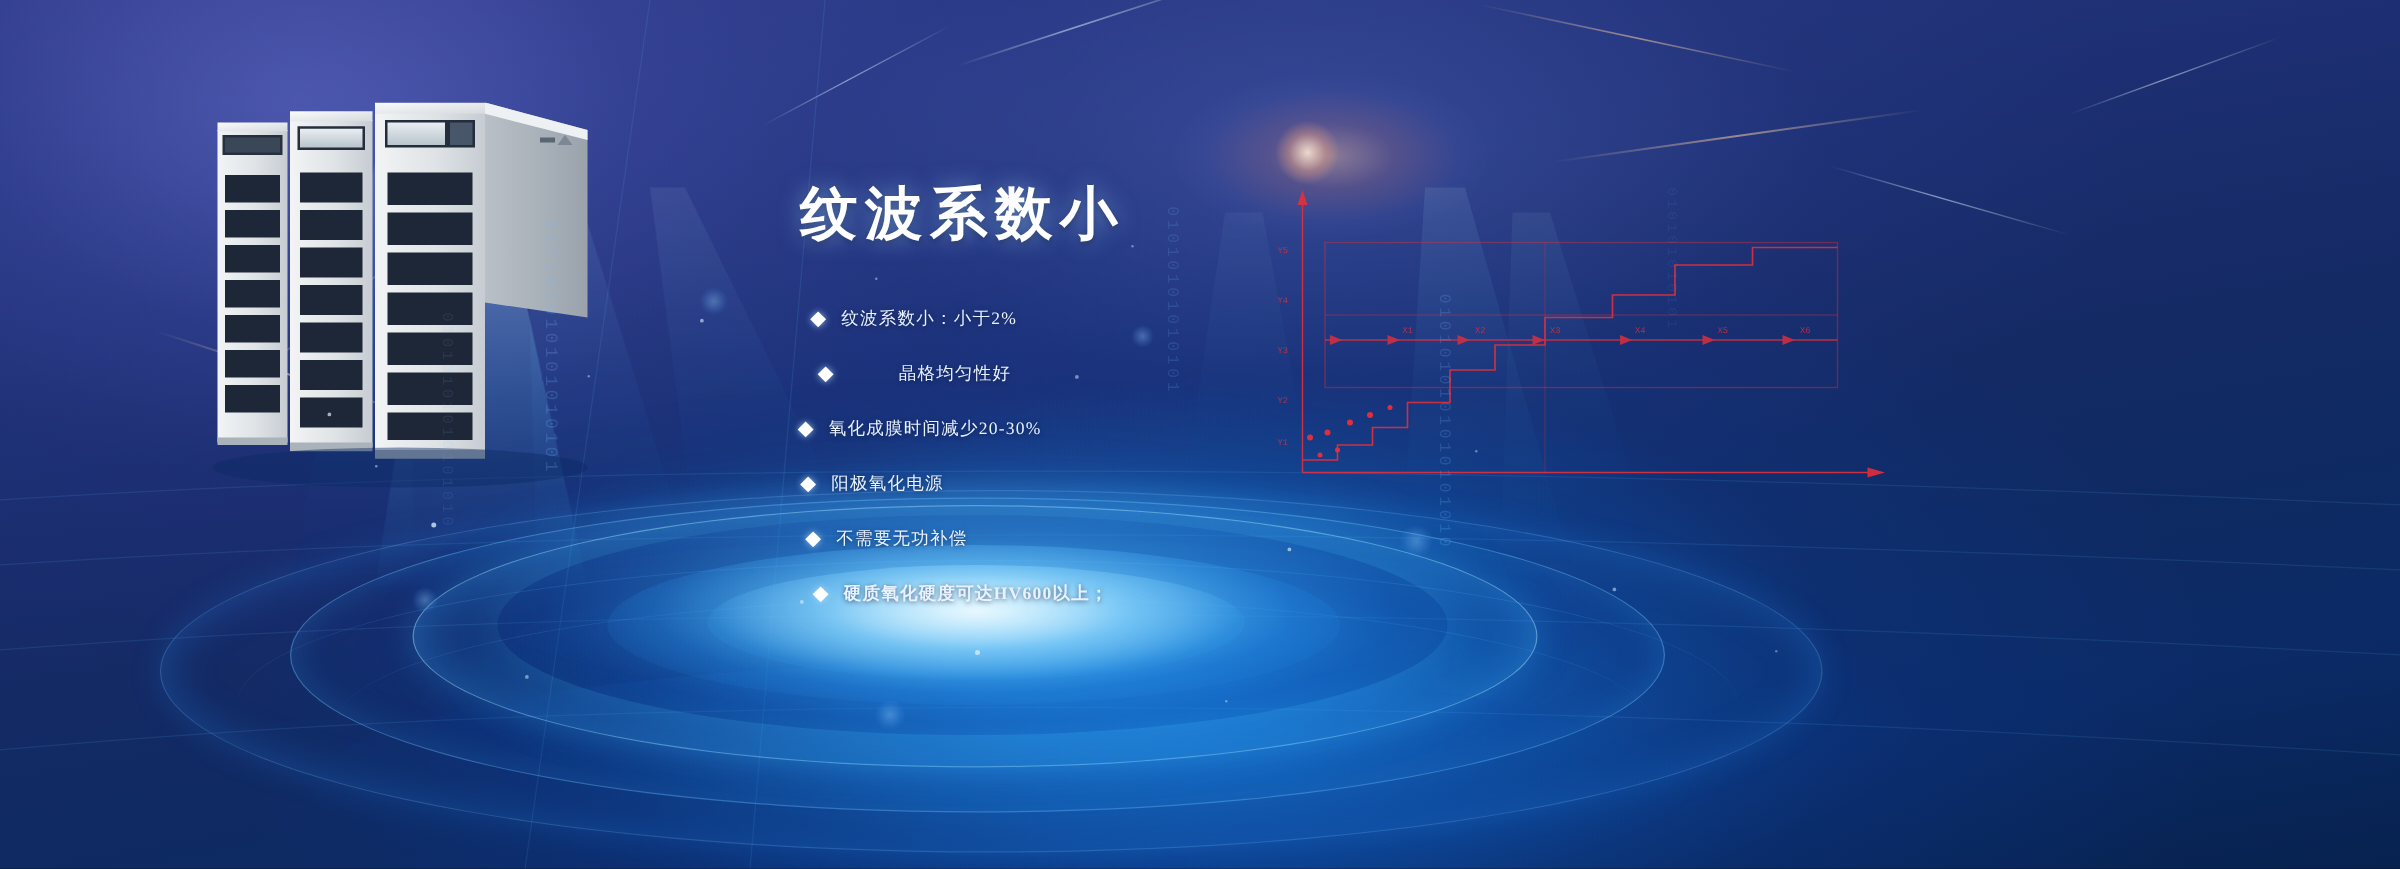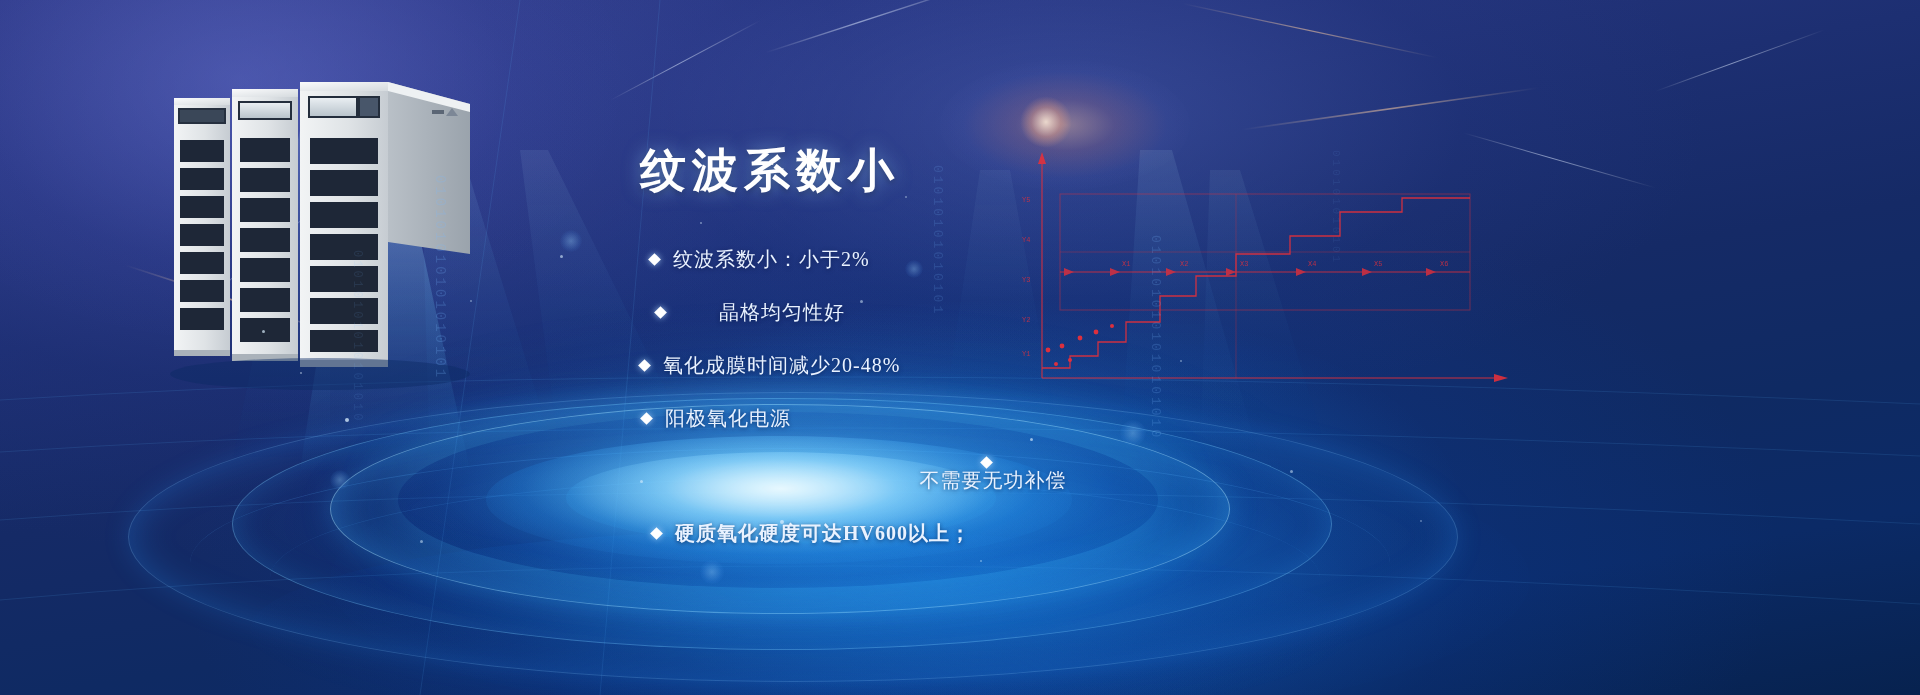--- a/index.html
+++ b/index.html
@@ -81,39 +81,39 @@
     font-size:46px;
     letter-spacing:6px;
     color:#ffffff;
     text-shadow:0 0 18px rgba(150,210,255,0.55), 0 2px 6px rgba(0,0,0,0.35);
     white-space:nowrap;
   }
   #bullets { margin-top:44px; }
   .bullet {
     display:flex; align-items:center;
     color:#e9f2ff;
-    font-size:20px;
+    font-size:14px;
     letter-spacing:1px;
     margin-bottom:26px;
     text-shadow:0 1px 4px rgba(0,20,60,0.6);
     white-space:nowrap;
   }
   .bullet .dia {
     width:9px; height:9px;
     background:#ffffff;
     transform:rotate(45deg);
     margin-right:14px;
     flex:0 0 auto;
     box-shadow:0 0 6px rgba(180,220,255,0.8);
   }
   .bullet-1 { margin-left:10px; }
   .bullet-2 { margin-left:16px;gap:40px; }
   .bullet-3 { margin-left:0px; }
   .bullet-4 { margin-left:2px; }
-  .bullet-5 { margin-left:6px;flex-direction:column; }
+  .bullet-5 { margin-left:6px; }
   .bullet-6 { margin-left:12px;font-weight:bold; }
 
   
   .dot { position:absolute; border-radius:50%; background:rgba(220,240,255,0.85); pointer-events:none; }
   .bokeh { position:absolute; border-radius:50%; pointer-events:none;
            background:radial-gradient(circle, rgba(150,210,255,0.35) 0%, rgba(90,170,255,0.10) 55%, rgba(0,0,0,0) 75%); }
 </style>
 </head>
 <body>
 
@@ -371,21 +371,21 @@
       <div class="bullet bullet-1">
         <span class="dia"></span>
         <span>纹波系数小：小于2%</span>
       </div>
       <div class="bullet bullet-2">
         <span class="dia"></span>
         <span>晶格均匀性好</span>
       </div>
       <div class="bullet bullet-3">
         <span class="dia"></span>
-        <span>氧化成膜时间减少20-48%</span>
+        <span>氧化成膜时间减少20-30%</span>
       </div>
       <div class="bullet bullet-4">
         <span class="dia"></span>
         <span>阳极氧化电源</span>
       </div>
       <div class="bullet bullet-5">
         <span class="dia"></span>
         <span>不需要无功补偿</span>
       </div>
       <div class="bullet bullet-6">

